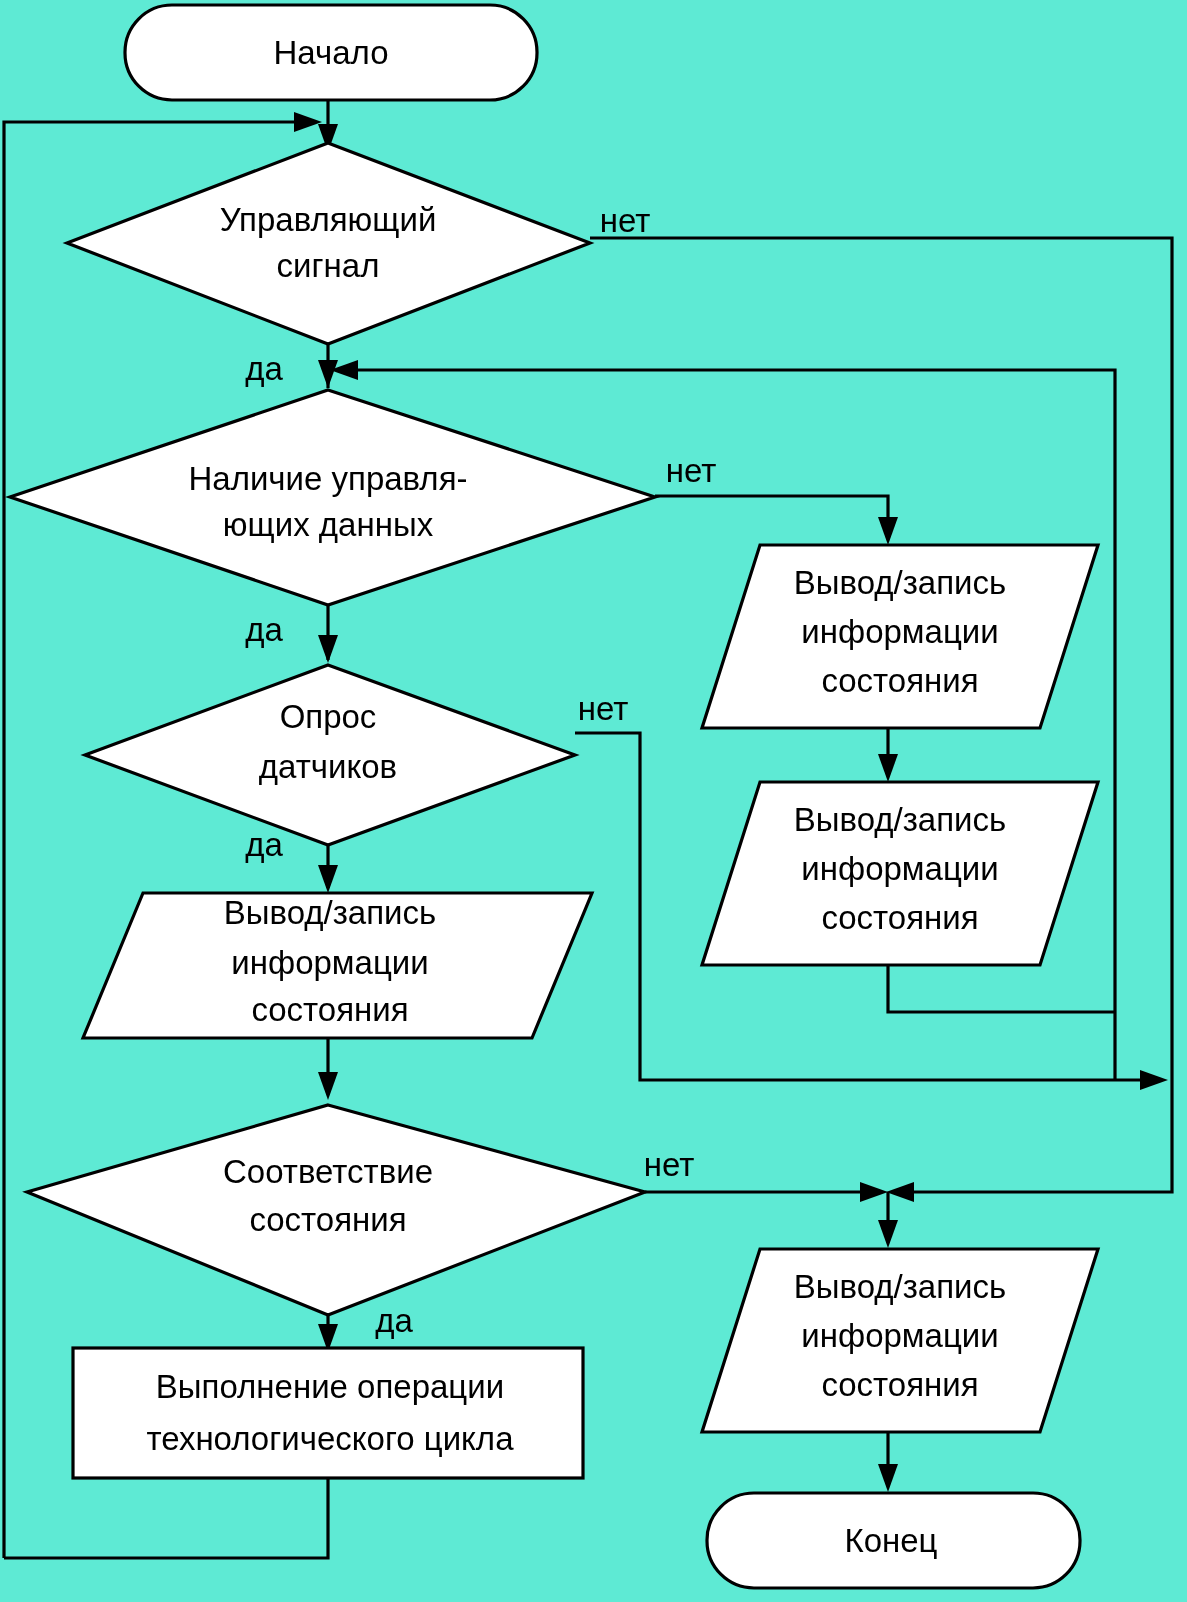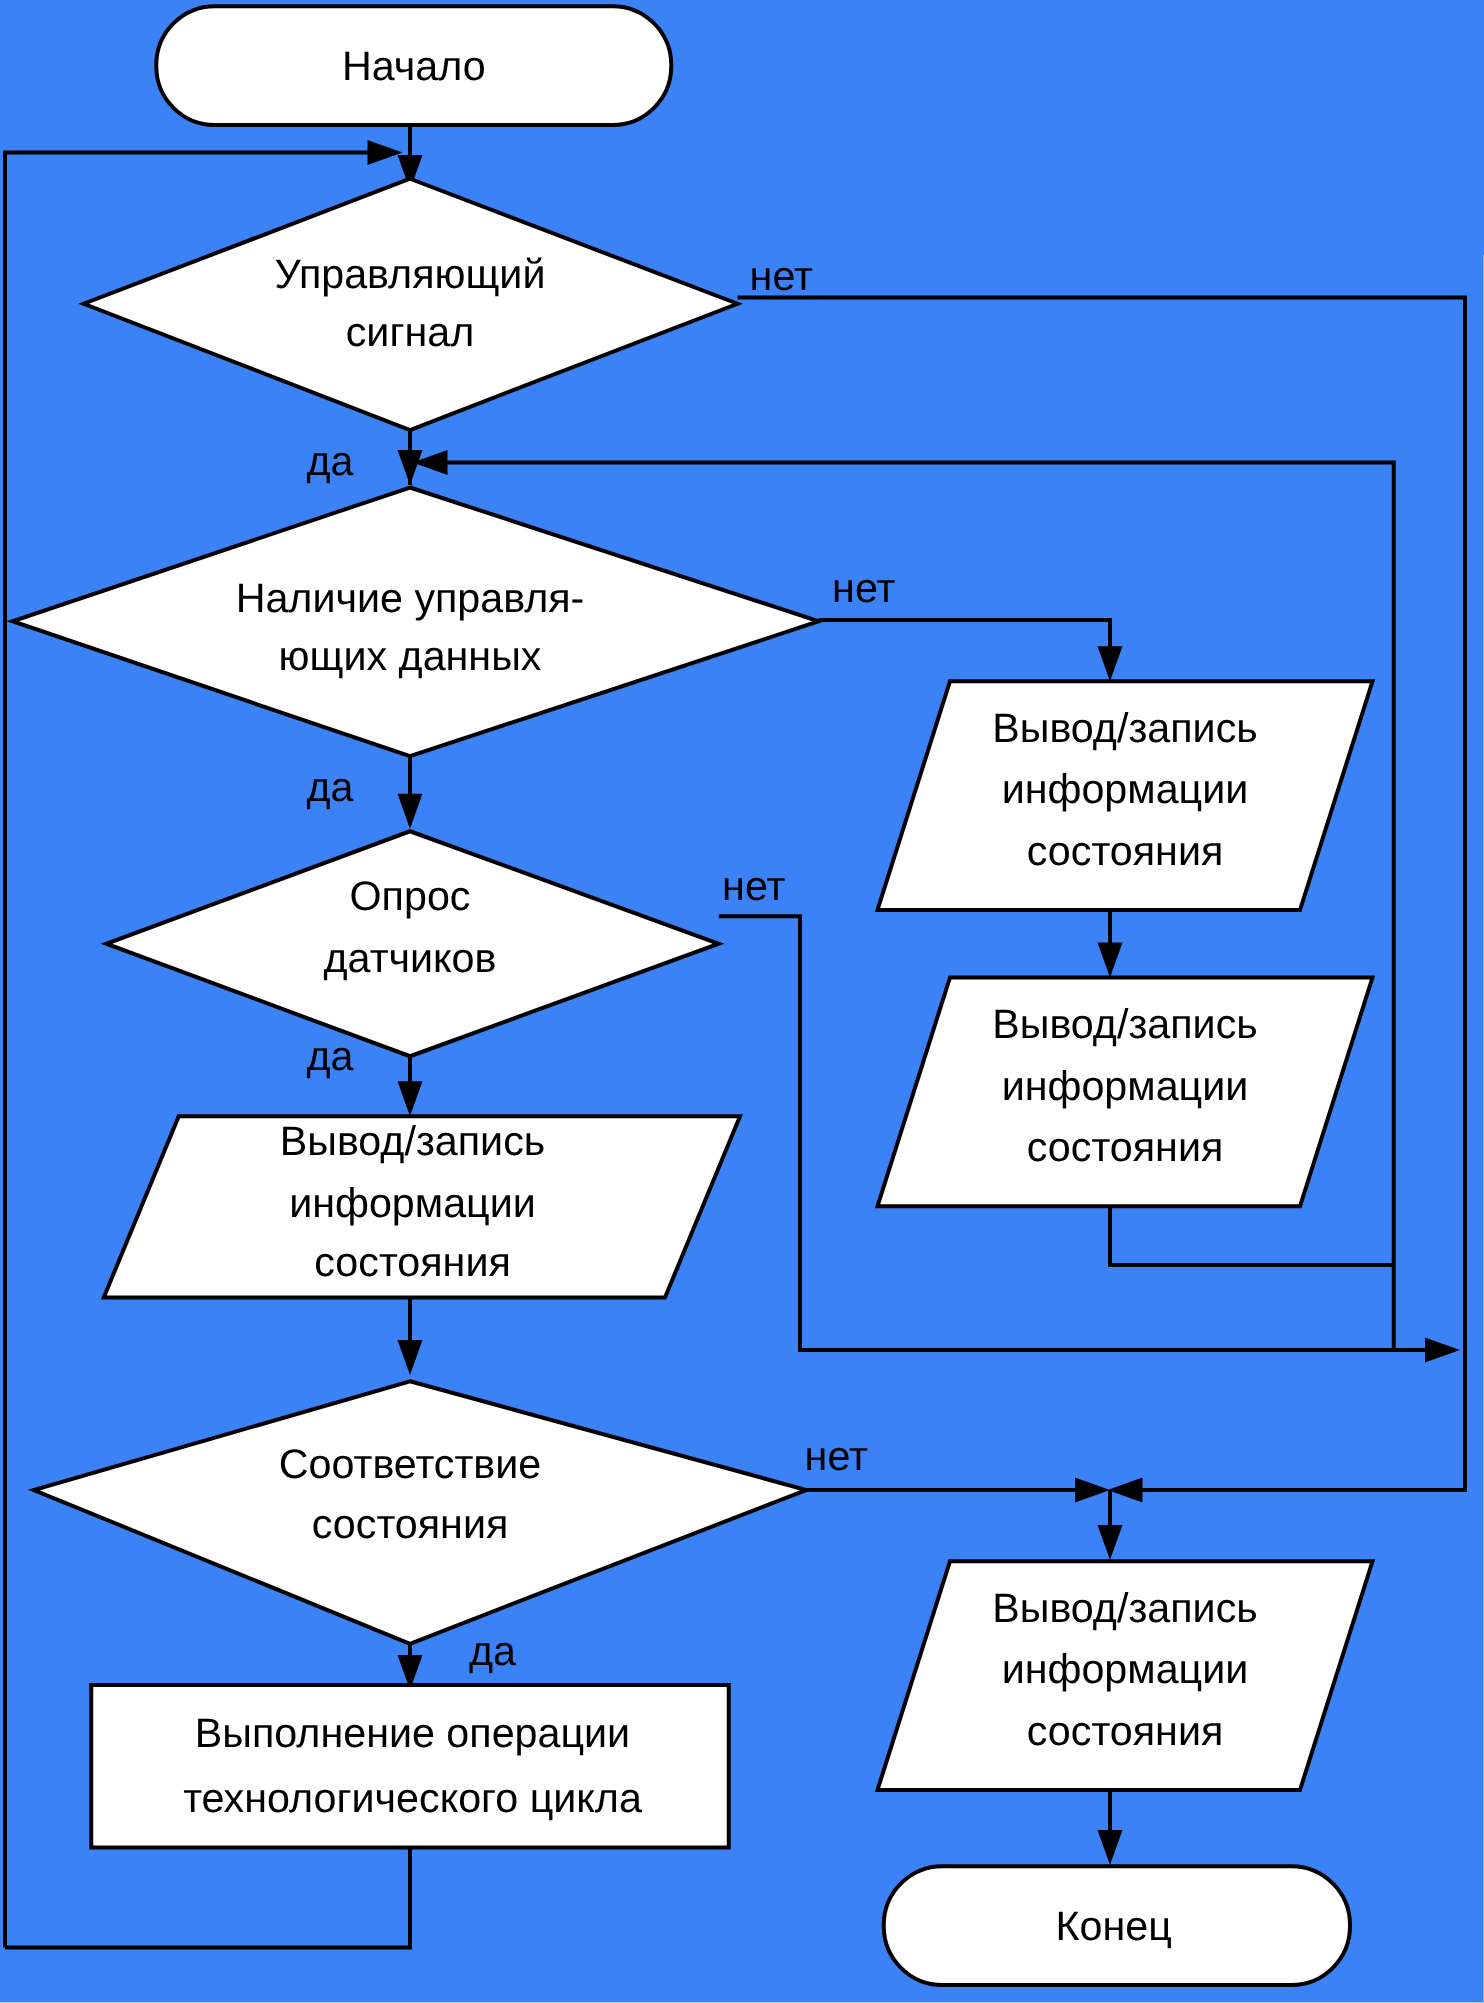--- a/index.html
+++ b/index.html
@@ -7,21 +7,21 @@
     padding: 0;
     background: #ffffff;
   }
   body {
     font-family: "Liberation Sans", sans-serif;
   }
   #flowchart-root {
     position: relative;
     width: 1187px;
     height: 1602px;
-    background: #3b82f6;
+    background: #5eead4;
     overflow: hidden;
   }
   svg#flow-svg {
     display: block;
     width: 1187px;
     height: 1602px;
   }
   .shape-outline {
     fill: #ffffff;
     stroke: #000000;

